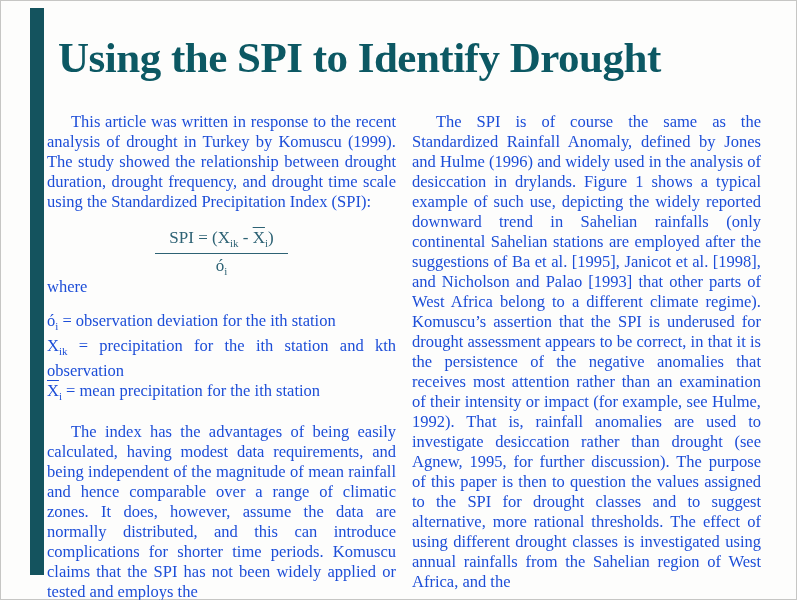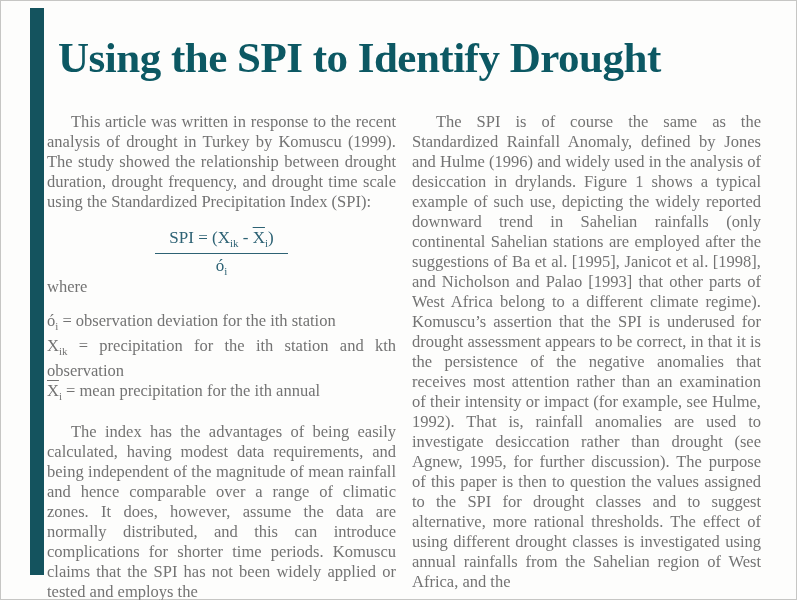--- a/index.html
+++ b/index.html
@@ -37,21 +37,21 @@
     width:714px;
     display:flex;
     gap:16px;
   }
   .col { width:349px; }
   .col p {
     margin:0;
     text-align:justify;
     font-size:16.5px;
     line-height:20px;
-    color:#737373;
+    color:#1d4ed8;
   }
   .indent { text-indent:24px; }
   .formula {
     width:max-content;
     margin:16px auto 0 auto;
     color:#2d6274;
     font-size:17px;
   }
   .formula .num {
     text-align:center;
@@ -94,21 +94,21 @@
     <div class="formula">
       <div class="num"><span>SPI = (X</span><span class="sub">ik</span><span> - </span><span class="ovl">X</span><span class="sub">i</span><span>)</span></div>
       <div class="den"><span>ó</span><span class="sub">i</span></div>
     </div>
 
     <p class="where">where</p>
 
     <div class="defs">
       <p class="def-line"><span>ó</span><span class="sub">i</span><span> = observation deviation for the ith station</span></p>
       <p class="def-line"><span>X</span><span class="sub">ik</span><span> = precipitation for the ith station and kth observation</span></p>
-      <p class="def-line"><span class="ovl">X</span><span class="sub">i</span><span> = mean precipitation for the ith annual</span></p>
+      <p class="def-line"><span class="ovl">X</span><span class="sub">i</span><span> = mean precipitation for the ith station</span></p>
     </div>
 
     <p class="indent para2">The index has the advantages of being easily calculated, having modest data requirements, and being independent of the magnitude of mean rainfall and hence comparable over a range of climatic zones. It does, however, assume the data are normally distributed, and this can introduce complications for shorter time periods. Komuscu claims that the SPI has not been widely applied or tested and employs the</p>
   </div>
 
   <div class="col">
     <p class="indent">The SPI is of course the same as the Standardized Rainfall Anomaly, defined by Jones and Hulme (1996) and widely used in the analysis of desiccation in drylands. Figure 1 shows a typical example of such use, depicting the widely reported downward trend in Sahelian rainfalls (only continental Sahelian stations are employed after the suggestions of Ba et al. [1995], Janicot et al. [1998], and Nicholson and Palao [1993] that other parts of West Africa belong to a different climate regime). Komuscu’s assertion that the SPI is underused for drought assessment appears to be correct, in that it is the persistence of the negative anomalies that receives most attention rather than an examination of their intensity or impact (for example, see Hulme, 1992). That is, rainfall anomalies are used to investigate desiccation rather than drought (see Agnew, 1995, for further discussion). The purpose of this paper is then to question the values assigned to the SPI for drought classes and to suggest alternative, more rational thresholds. The effect of using different drought classes is investigated using annual rainfalls from the Sahelian region of West Africa, and the</p>
   </div>
 
 </div>

